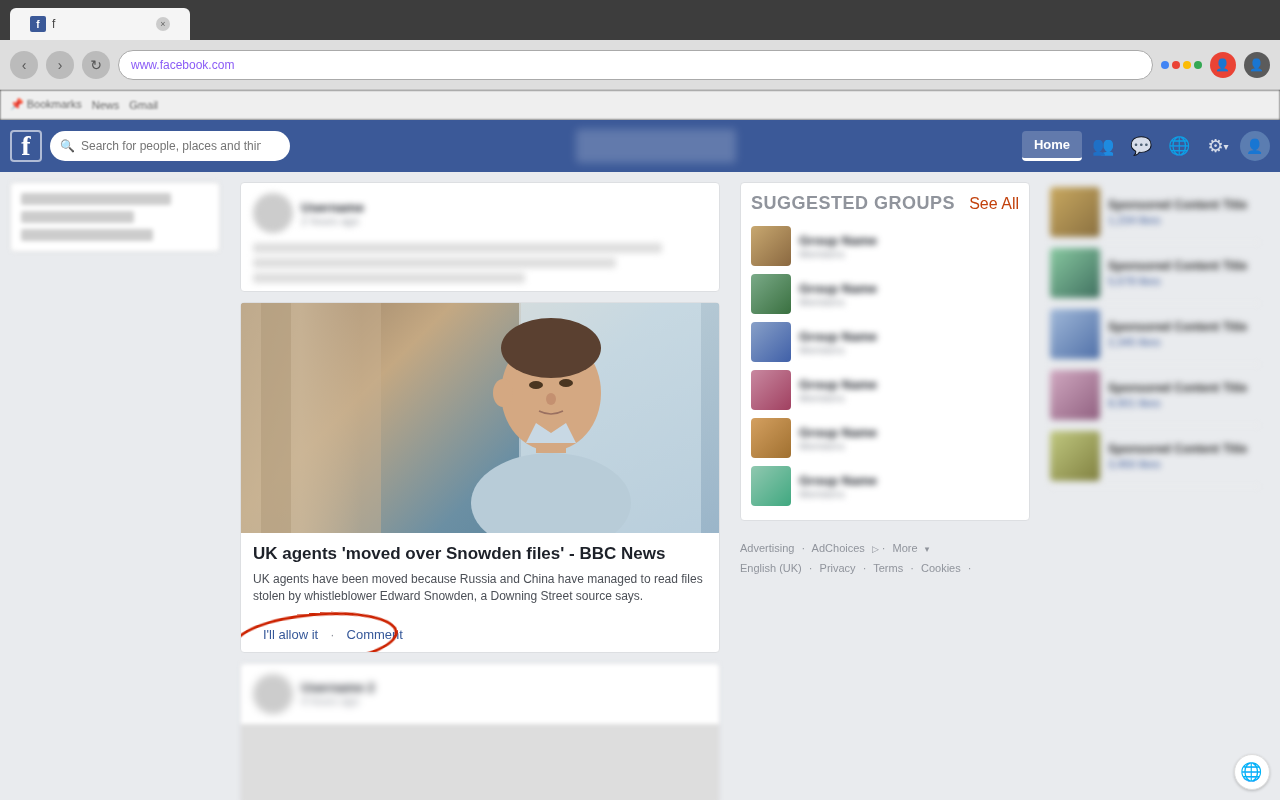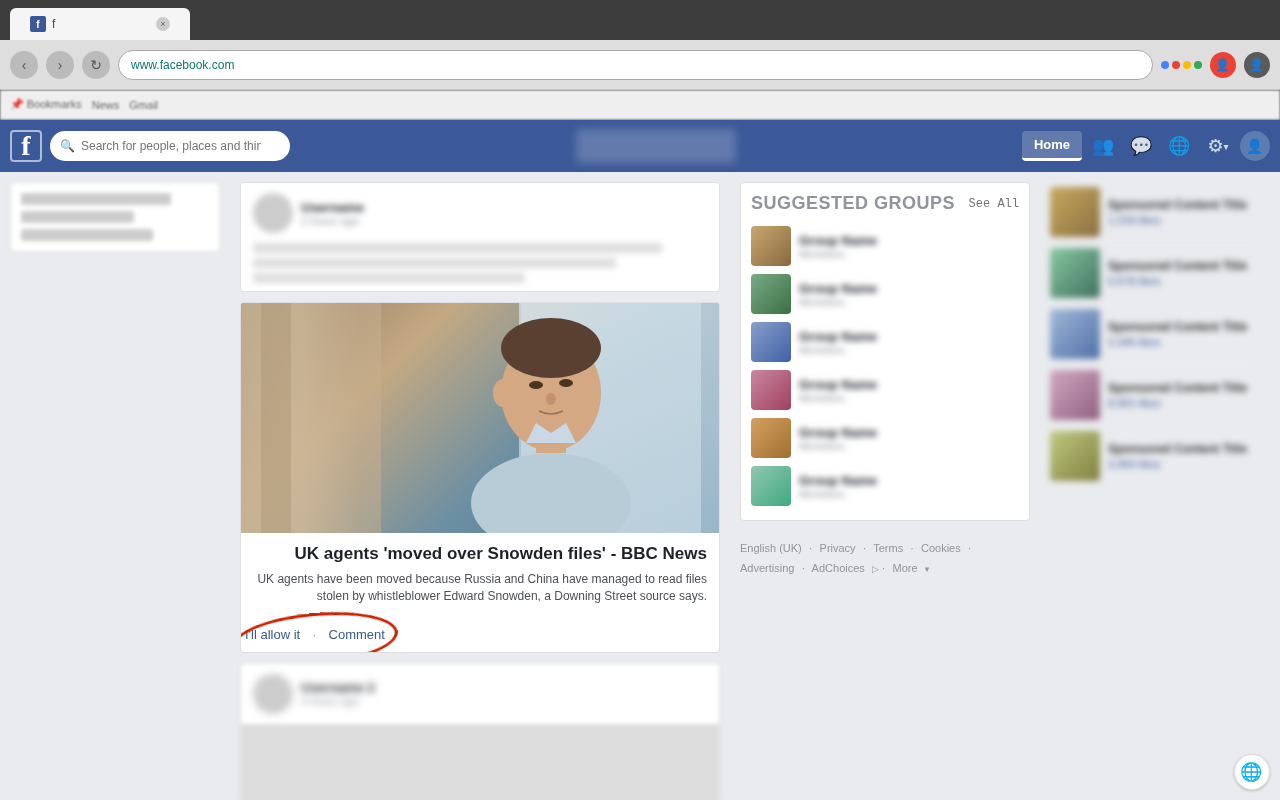--- a/index.html
+++ b/index.html
@@ -251,21 +251,20 @@
       filter: blur(3px);
     }
 
     
     .news-card {
       background: white;
       border: 1px solid #dddfe2;
       border-radius: 4px;
       margin-bottom: 10px;
       overflow: hidden;
-      text-align: right;
     }
     .news-image {
       width: 100%;
       height: 230px;
       background: linear-gradient(135deg, #8a7560 0%, #c4a882 30%, #6b8fa3 60%, #4a7a9b 100%);
       position: relative;
       overflow: hidden;
     }
     .curtain-left {
       position: absolute;
@@ -298,21 +297,21 @@
       line-height: 1.4;
       margin-bottom: 6px;
     }
     .news-source {
       font-size: 11px;
       color: #90949c;
       text-transform: uppercase;
       margin-bottom: 8px;
     }
     .news-actions {
-      padding: 6px 4px 10px;
+      padding: 6px 22px 10px;
       display: flex;
       align-items: center;
       gap: 12px;
       position: relative;
     }
     .action-link {
       font-size: 13px;
       color: #365899;
       text-decoration: none;
       cursor: pointer;
@@ -355,24 +354,23 @@
       margin-bottom: 8px;
     }
     .sidebar-title {
       font-size: 18px;
       font-weight: bold;
       color: #90949c;
       text-transform: uppercase;
       letter-spacing: 0.5px;
     }
     .see-all-link {
-      font-size: 12px;
-      color: #737373;
+      font-size: 16px;
+      color: #c2410c;
       cursor: pointer;
-      font-family: Liberation Mono, monospace;
     }
     .group-item {
       display: flex;
       align-items: center;
       gap: 8px;
       padding: 4px 0;
     }
     .group-thumb {
       width: 40px; height: 40px;
       border-radius: 4px;
@@ -463,21 +461,21 @@
       <div class="tab-favicon">f</div>
       <span style="font-size:12px;color:#444;">f</span>
       <div class="tab-close">×</div>
     </div>
   </div>
   <div class="browser-toolbar">
     <div class="nav-btn">‹</div>
     <div class="nav-btn">›</div>
     <div class="nav-btn">↻</div>
     <div class="address-bar">
-      <span style="color:#0f766e;font-size:12px;">www.facebook.com</span>
+      <span style="color:#8b5cf6;font-size:12px;">www.facebook.com</span>
     </div>
     <div class="browser-icons">
       <div style="display:flex;gap:3px;">
         <div style="width:8px;height:8px;border-radius:50%;background:#4285f4;"></div>
         <div style="width:8px;height:8px;border-radius:50%;background:#ea4335;"></div>
         <div style="width:8px;height:8px;border-radius:50%;background:#fbbc05;"></div>
         <div style="width:8px;height:8px;border-radius:50%;background:#34a853;"></div>
       </div>
       <div style="width:26px;height:26px;border-radius:50%;background:#ea4335;display:flex;align-items:center;justify-content:center;">
         <span style="color:white;font-size:12px;">👤</span>
@@ -659,39 +657,39 @@
       <div class="group-item">
         <div class="group-thumb" style="background:linear-gradient(135deg,#90c8b0,#40a880);"></div>
         <div class="group-info">
           <div class="group-name">Group Name</div>
           <div class="group-members">Members</div>
         </div>
       </div>
     </div>
 
     <div class="fb-footer">
+      <div>
+        <a href="#">Advertising</a>
+        <span class="dot">·</span>
+        <a href="#">AdChoices</a>
+        <span style="font-size:9px;color:#90949c;">▷</span>
+        <span class="dot">·</span>
+        <a href="#">More</a>
+        <span style="font-size:9px;">▾</span>
+      </div>
       <div>
         <a href="#">English (UK)</a>
         <span class="dot">·</span>
         <a href="#">Privacy</a>
         <span class="dot">·</span>
         <a href="#">Terms</a>
         <span class="dot">·</span>
         <a href="#">Cookies</a>
         <span class="dot">·</span>
       </div>
-      <div>
-        <a href="#">Advertising</a>
-        <span class="dot">·</span>
-        <a href="#">AdChoices</a>
-        <span style="font-size:9px;color:#90949c;">▷</span>
-        <span class="dot">·</span>
-        <a href="#">More</a>
-        <span style="font-size:9px;">▾</span>
-      </div>
     </div>
   </div>
 
   <div class="fb-far-right">
     <div class="far-right-item">
       <div class="far-right-thumb" style="background:linear-gradient(135deg,#c8a860,#8a7040);"></div>
       <div class="far-right-text">
         <div class="far-right-title">Sponsored Content Title</div>
         <div class="far-right-count">1,234 likes</div>
       </div>

